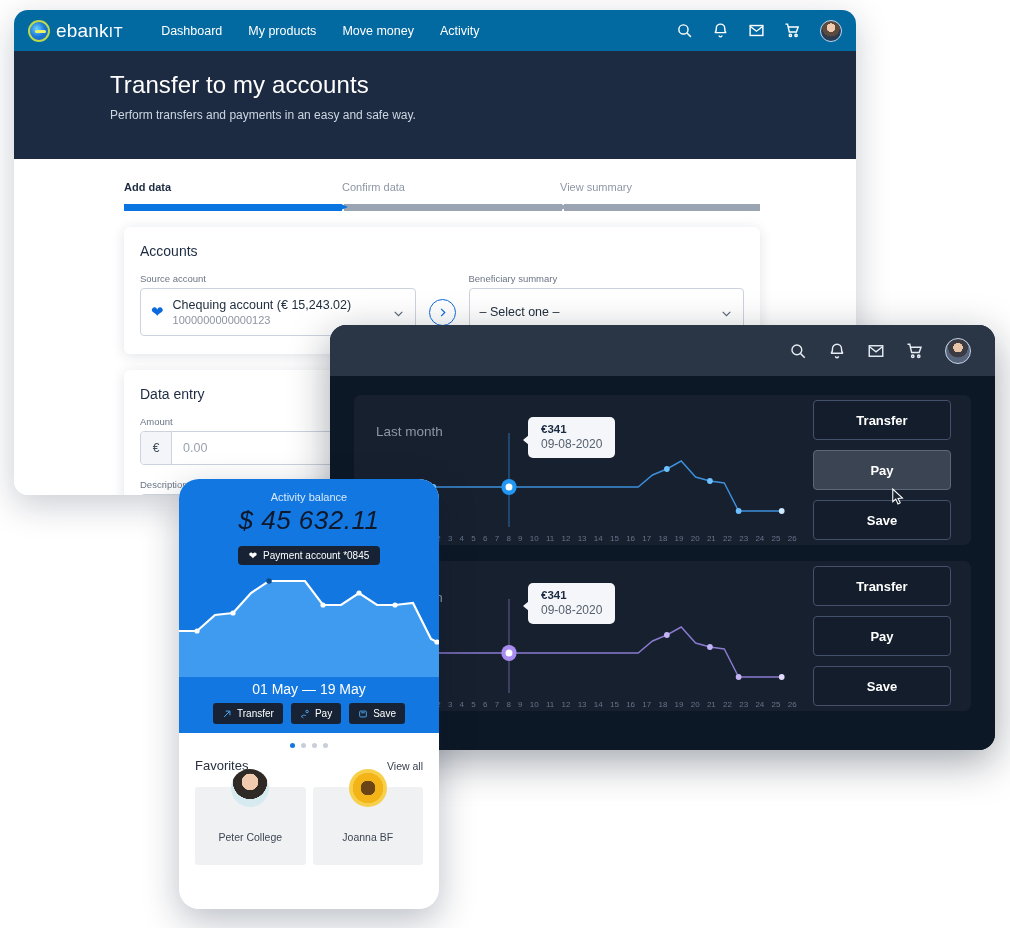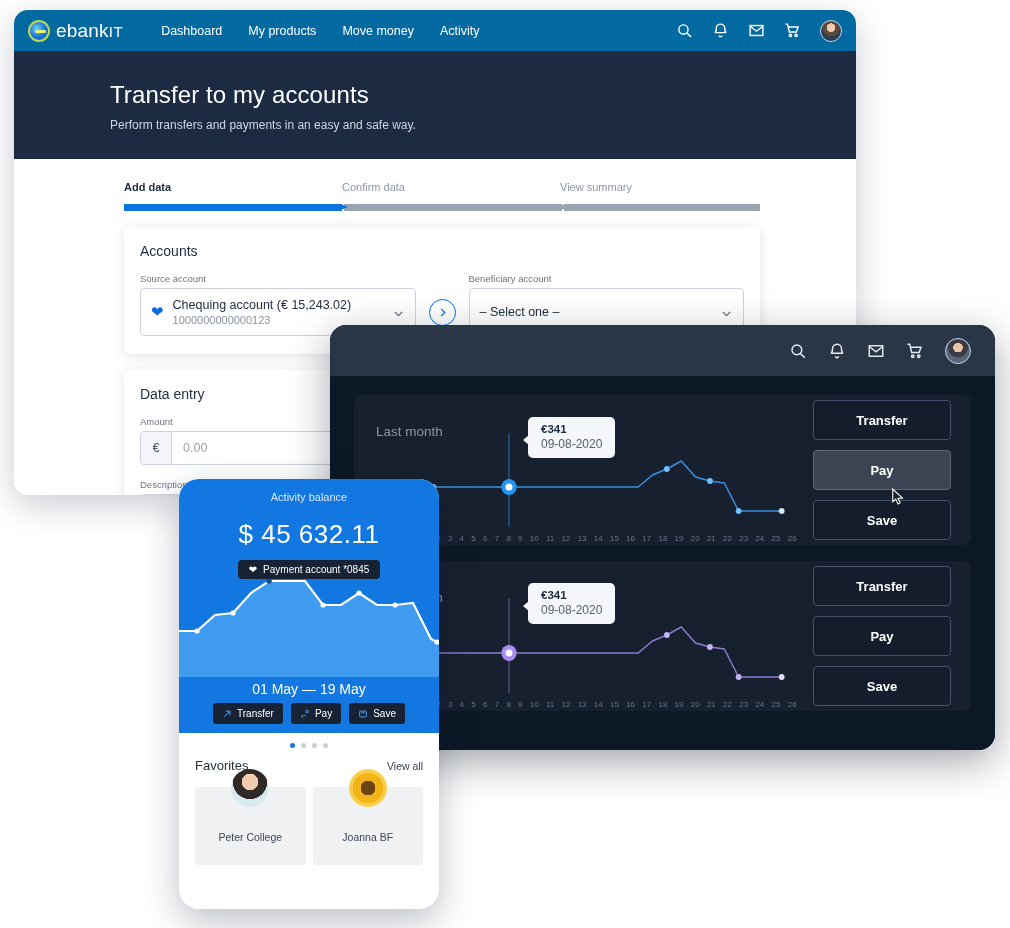--- a/index.html
+++ b/index.html
@@ -44,21 +44,21 @@
   }
   .d-icons { margin-left:auto; display:flex; align-items:center; gap:19px; }
   .nicon { width:17px; height:17px; color:#fff; display:block; cursor:pointer; }
   .nicon svg { width:100%; height:100%; display:block; }
   .avatar {
     width:22px; height:22px; border-radius:50%;
     background: radial-gradient(circle at 50% 34%, #f0cbb0 0 26%, #5c4a3d 27% 52%, #2c3b52 53%);
     border:1.5px solid #bcd6f2; flex:none; cursor:pointer;
   }
 
-  .d-hero { background:#1c2b42; height:108px; padding:30px 0 0 96px; }
+  .d-hero { background:#1c2b42; height:108px; padding:20px 0 0 96px; }
   .d-hero h1 { color:#fff; font-size:24px; font-weight:400; letter-spacing:.1px; }
   .d-hero p { color:#cdd6e2; font-size:12px; margin-top:9px; }
 
   .d-body { background:#ffffff; height:336px; position:relative; }
   .stepper { padding: 22px 96px 0 110px; }
   .step-labels { display:flex; }
   .step-labels div { font-size:11px; color:#8e97a6; }
   .step-labels div.active { color:#1c2b42; font-weight:bold; }
   .step-bars { display:flex; margin-top:11px; gap:2px; }
   .bar { height:7px; position:relative; }
@@ -152,21 +152,21 @@
 
   
   .phone {
     position:absolute; left:179px; top:479px;
     width:260px; height:430px; background:#fff;
     border-radius:20px; overflow:hidden;
     box-shadow:0 12px 36px rgba(10,25,50,.28);
   }
   .ph-hero { background:#1277e0; padding:12px 0 0 0; position:relative; height:254px; }
   .ph-lbl { text-align:center; color:#d8e9fb; font-size:11px; }
-  .ph-bal { text-align:center; color:#ffffff; font-size:26px; margin-top:16px; letter-spacing:.5px; }
+  .ph-bal { text-align:center; color:#0f172a; font-size:26px; margin-top:2px; letter-spacing:.5px;font-style:italic; }
   .ph-chip {
     margin:10px auto 0 auto; width:fit-content; background:#172334;
     border-radius:4px; padding:4px 11px; color:#fff; font-size:10px;
     display:flex; align-items:center; gap:6px; cursor:pointer;
   }
   .ph-chart { position:absolute; left:0; right:0; bottom:56px; height:110px; }
   .ph-chart svg { width:100%; height:100%; display:block; }
   .ph-range { position:absolute; bottom:36px; left:0; right:0; text-align:center; color:#fff; font-size:14px; }
   .ph-btns { position:absolute; bottom:9px; left:0; right:0; display:flex; justify-content:center; gap:8px; }
   .pbtn {
@@ -280,21 +280,21 @@
                     <polyline points="5,9 12,16 19,9"></polyline>
                   </svg></span>
             </div>
           </div>
           <div class="arrow-btn">
             <svg viewBox="0 0 24 24" fill="none" stroke="currentColor" stroke-width="2.6">
                 <polyline points="9,4 17,12 9,20"></polyline>
               </svg>
           </div>
           <div style="flex:1">
-            <div class="fld-label">Beneficiary account</div>
+            <div class="fld-label">Beneficiary summary</div>
             <div class="select">
               <div class="sel-main">– Select one –</div>
               <span class="chev"><svg viewBox="0 0 24 24" fill="none" stroke="currentColor" stroke-width="2.2">
                     <polyline points="5,9 12,16 19,9"></polyline>
                   </svg></span>
             </div>
           </div>
         </div>
       </div>
 

